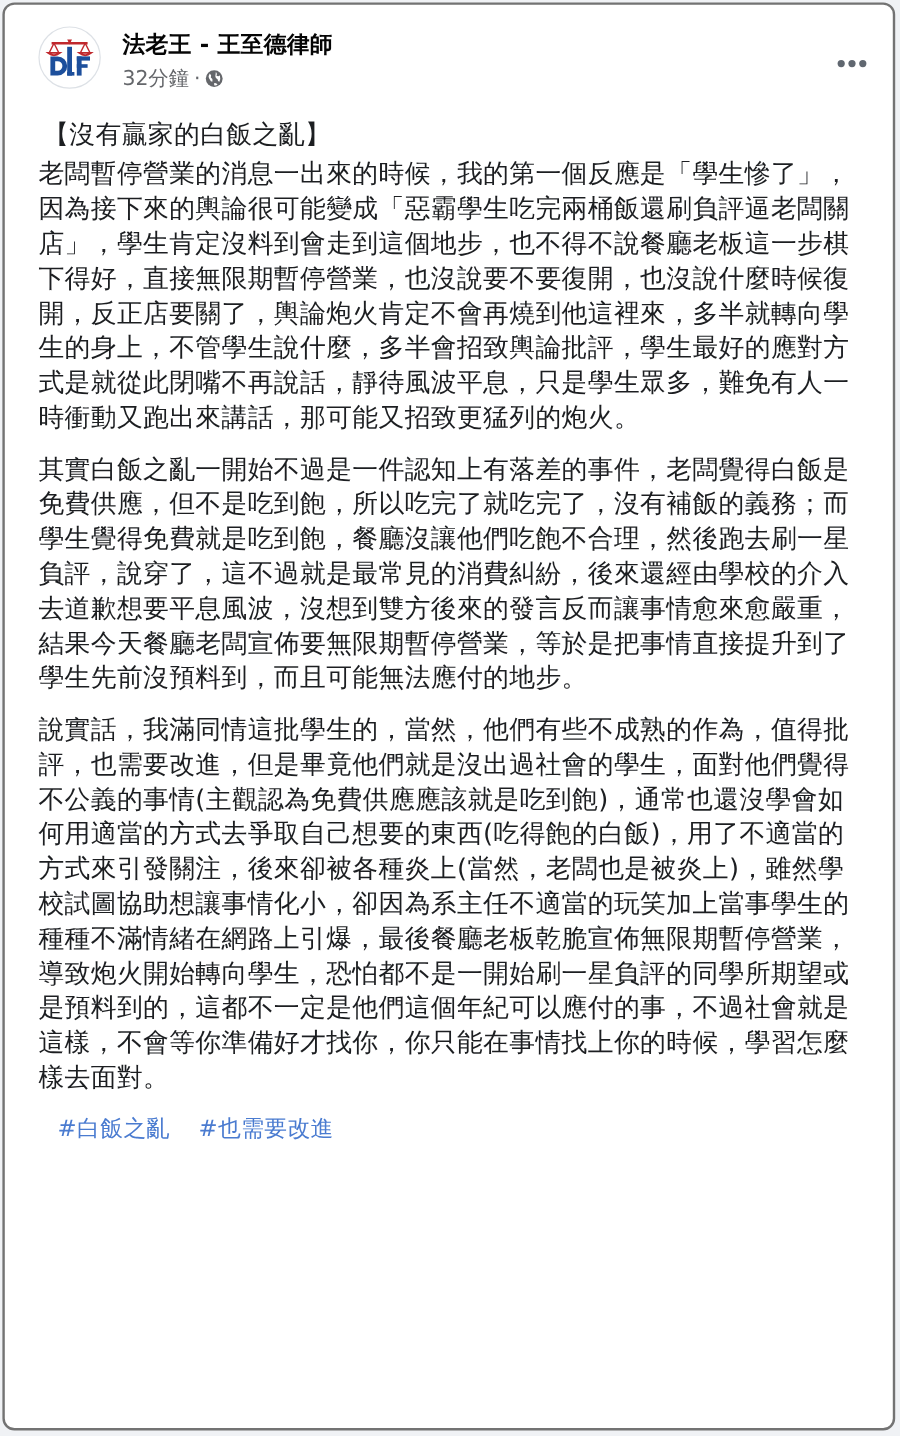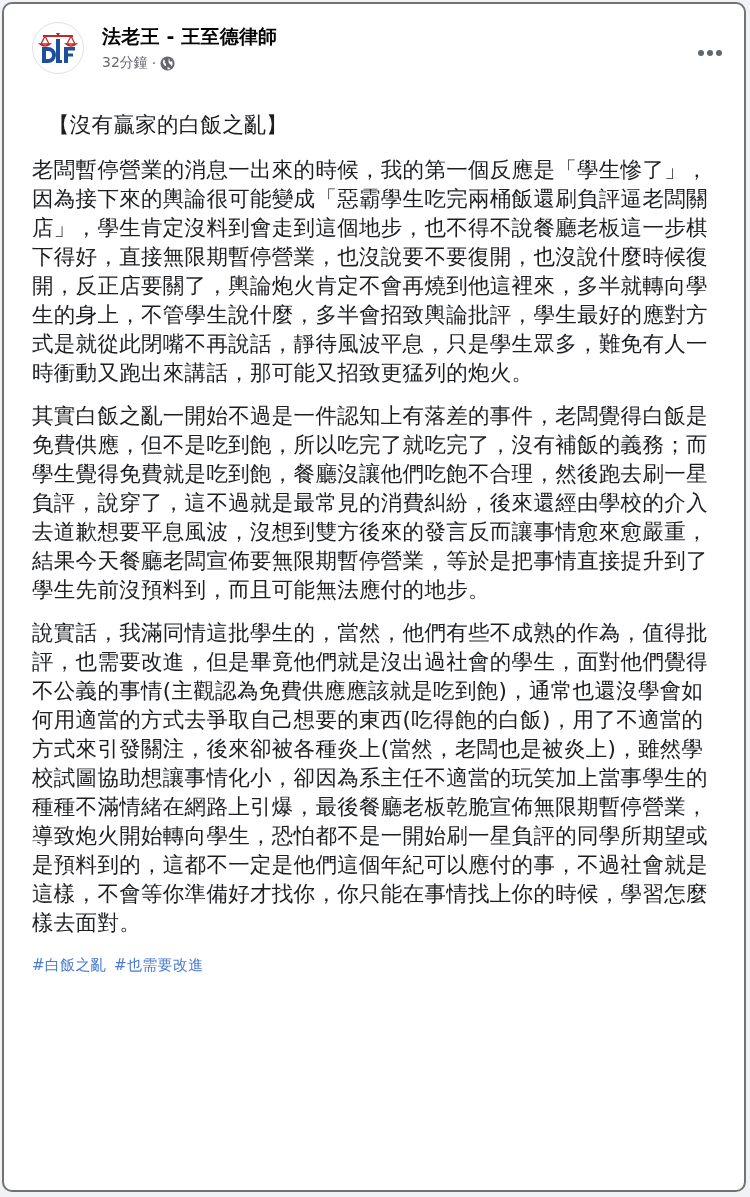--- a/index.html
+++ b/index.html
@@ -8,30 +8,30 @@
     position: absolute; left: 2px; top: 2px; width: 744px; height: 1190px;
     background: #ffffff; border-radius: 10px; border: 2px solid #737373;
     box-sizing: border-box;
   }
   .header { position: absolute; left: 24px; top: 16px; width: 700px; height: 60px; }
   .avatar {
     position: absolute; left: 4px; top: 2px; width: 52px; height: 52px; border-radius: 50%;
     background: #fff; border: 1px solid #dde1e6; box-sizing: border-box; overflow: hidden;
   }
   .name { position: absolute; left: 74px; top: 4px; font-size: 19px; color: #050505; font-weight: 600; letter-spacing: 0.2px; }
-  .meta { position: absolute; left: 74px; top: 34px; font-size: 14px; color: #65676b; display: flex; align-items: center; gap: 4px; }
+  .meta { position: absolute; left: 74px; top: 34px; font-size: 17px; color: #65676b; display: flex; align-items: center; gap: 4px; }
   .globe { width: 15px; height: 15px; display: inline-block; }
   .more { position: absolute; right: 0; top: 22px; width: 36px; height: 22px; display: flex; align-items: center; justify-content: center; gap: 3px; cursor: pointer; }
   .more span { width: 6px; height: 6px; border-radius: 50%; background: #606770; display: inline-block; }
 
   .body { position: absolute; left: 28px; top: 90px; width: 696px; font-size: 21.5px; line-height: 29px; color: #1c1e21; letter-spacing: 0.3px; }
-  .title-line { margin: 16px; }
+  .title-line { margin: 4px; }
   .para { margin: 0 0 14px 0; white-space: pre-line; }
   .tags { margin-top: 12px; display: flex; gap: 8px; }
-  .tag { color: #385898; color: #4a7bd0; font-size: 15px; text-decoration: none; cursor: pointer; }
+  .tag { color: #385898; color: #4a7bd0; font-size: 19px; text-decoration: none; cursor: pointer; margin-left: 16px; }
 </style>
 </head>
 <body>
 
 <div class="card">
   <div class="header">
     <div class="avatar">
       <svg width="50" height="50" viewBox="0 0 50 50">
 
         <line x1="10" y1="13" x2="40" y2="13" stroke="#c0282d" stroke-width="2"></line>

